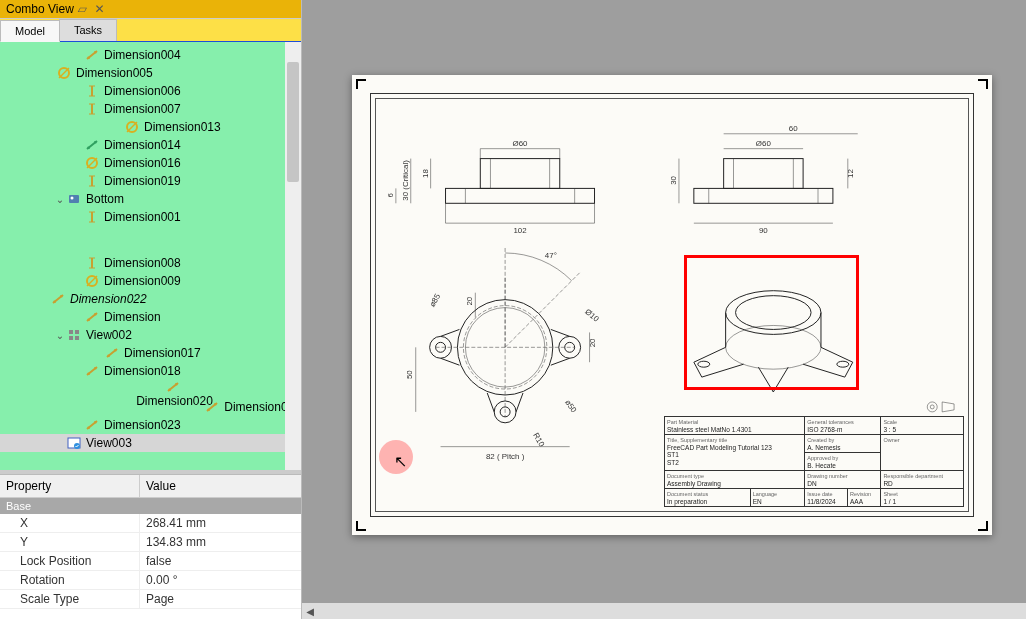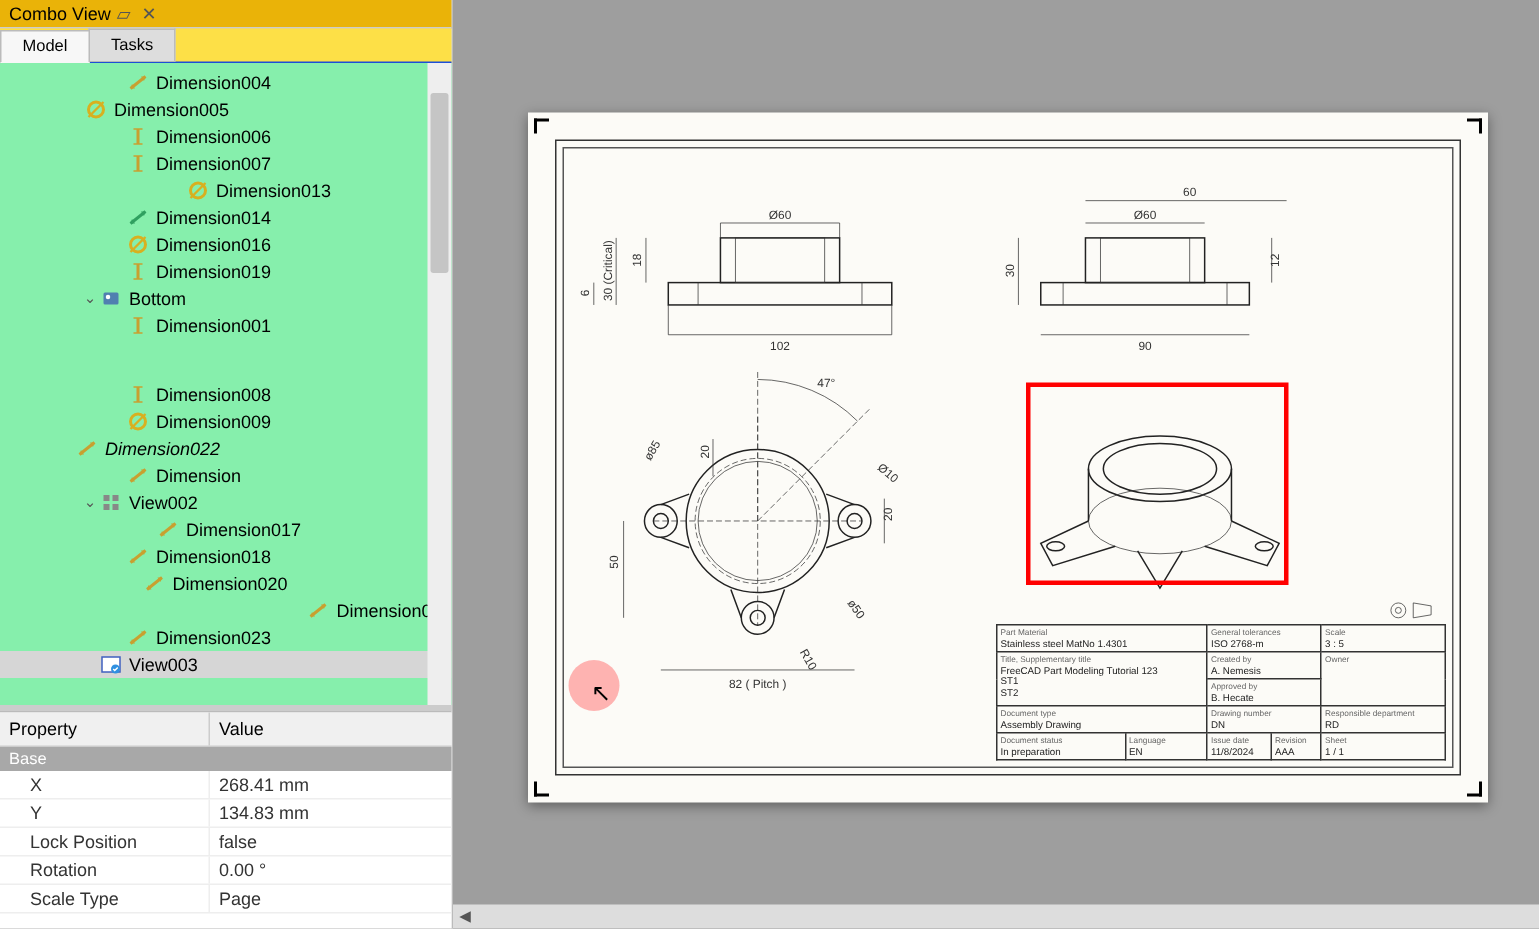--- a/index.html
+++ b/index.html
@@ -259,21 +259,21 @@
           <span class="tw"></span>
           <span class="icon">
             <svg width="14" height="14">
               <line x1="2" y1="11" x2="12" y2="3" stroke="#c8a030" stroke-width="2"></line>
               <polygon points="2,11 5,11 3,8" fill="#c8a030"></polygon>
               <polygon points="12,3 9,3 11,6" fill="#c8a030"></polygon>
             </svg>
           </span>
           <span>Dimension018</span>
         </div>
-        <div class="tree-row" style="padding-left: 83px;">
+        <div class="tree-row" style="padding-left: 48px; flex-direction: column;">
           <span class="tw"></span>
           <span class="icon">
             <svg width="14" height="14">
               <line x1="2" y1="11" x2="12" y2="3" stroke="#c8a030" stroke-width="2"></line>
               <polygon points="2,11 5,11 3,8" fill="#c8a030"></polygon>
               <polygon points="12,3 9,3 11,6" fill="#c8a030"></polygon>
             </svg>
           </span>
           <span>Dimension020</span>
         </div>

